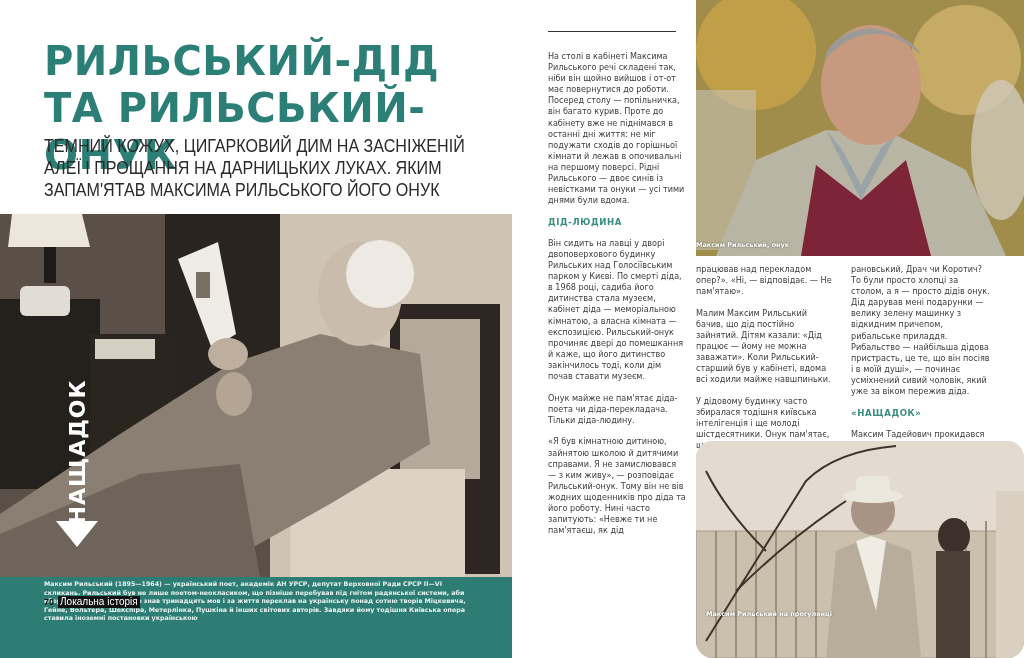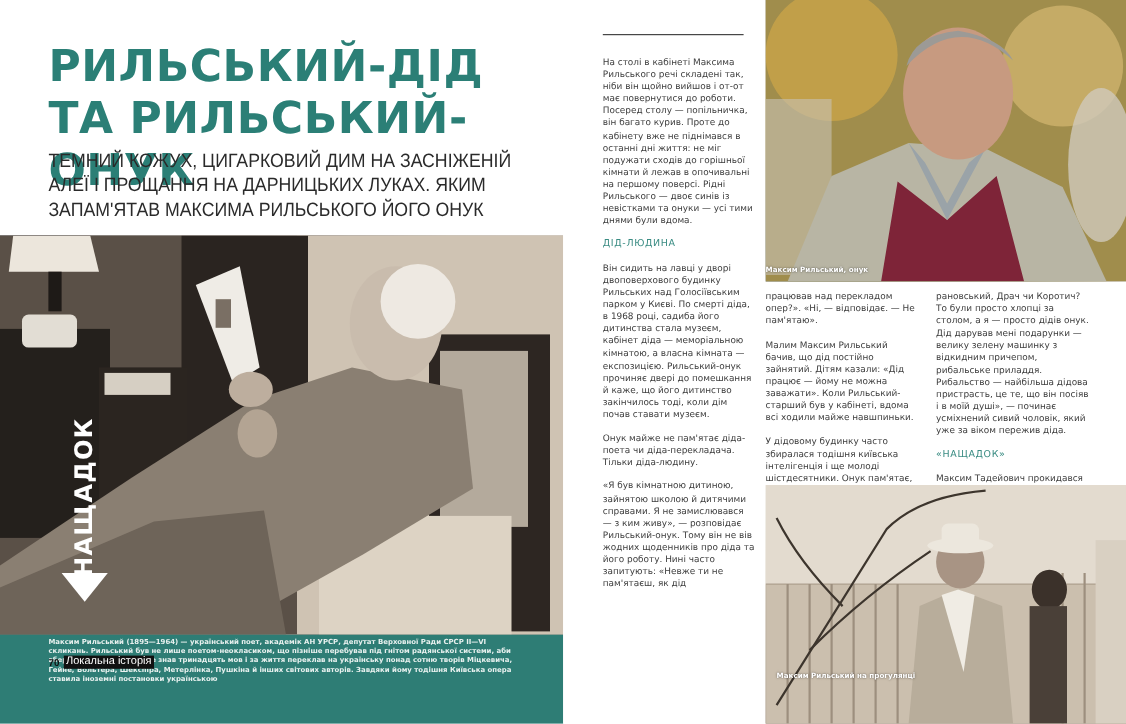--- a/index.html
+++ b/index.html
@@ -34,29 +34,29 @@
     .folio { position: absolute; left: 44px; top: 596px; display: flex; align-items: center; gap: 4px; }
     .page-num { color: #111; font-weight: bold; font-size: 9px; font-family: "Liberation Sans", sans-serif; }
     .mag-name { background: #111; color: #fff; font-size: 10px; padding: 0 2px; font-family: "Liberation Sans", sans-serif; line-height: 12px; }
 
     
     .right-page { position: absolute; left: 512px; top: 0; width: 512px; height: 658px; background: #fff; }
     .rule { position: absolute; left: 548px; top: 31px; width: 128px; height: 1px; background: #333; }
 
     .col { position: absolute; font-family: "DejaVu Sans", sans-serif; color: #3c3c3c; font-size: 8.1px; line-height: 11.1px; }
     .col p { margin-bottom: 10.5px; }
-    .col h3 { color: #3a8c83; font-size: 8.6px; font-weight: normal; letter-spacing: 0.6px; margin-bottom: 10px; margin-top: 0; }
+    .col h3 { color: #3a8c83; font-size: 8.6px; font-weight: bold; letter-spacing: 0.6px; margin-bottom: 10px; margin-top: 0; }
     .col1 { left: 548px; top: 51px; width: 138px; }
     .col2 { left: 696px; top: 264px; width: 138px; }
     .col3 { left: 851px; top: 264px; width: 140px; }
 
     .photo-grandson { position: absolute; left: 696px; top: 0; width: 328px; height: 256px; overflow: hidden;
       background: radial-gradient(circle at 30% 30%, #c9a24a 0%, #8d7b3d 35%, #6a6a4a 60%, #b9b2a2 100%); }
     .photo-walk { position: absolute; left: 696px; top: 441px; width: 328px; height: 217px; overflow: hidden;
-      background: linear-gradient(180deg, #e6dfd3 0%, #cfc4b2 50%, #a8998a 100%); }
+      background: linear-gradient(180deg, #e6dfd3 0%, #cfc4b2 50%, #a8998a 100%); border-radius: 17px; }
     .photo-caption { position: absolute; color: #fff; font-weight: bold; font-size: 6.5px; font-family: "DejaVu Sans", sans-serif;
       text-shadow: 0 0 2px rgba(0,0,0,0.6); }
   </style>
 </head>
 <body>
 
 <div class="spread">
 
   <div class="left-page">
     <div class="title">

